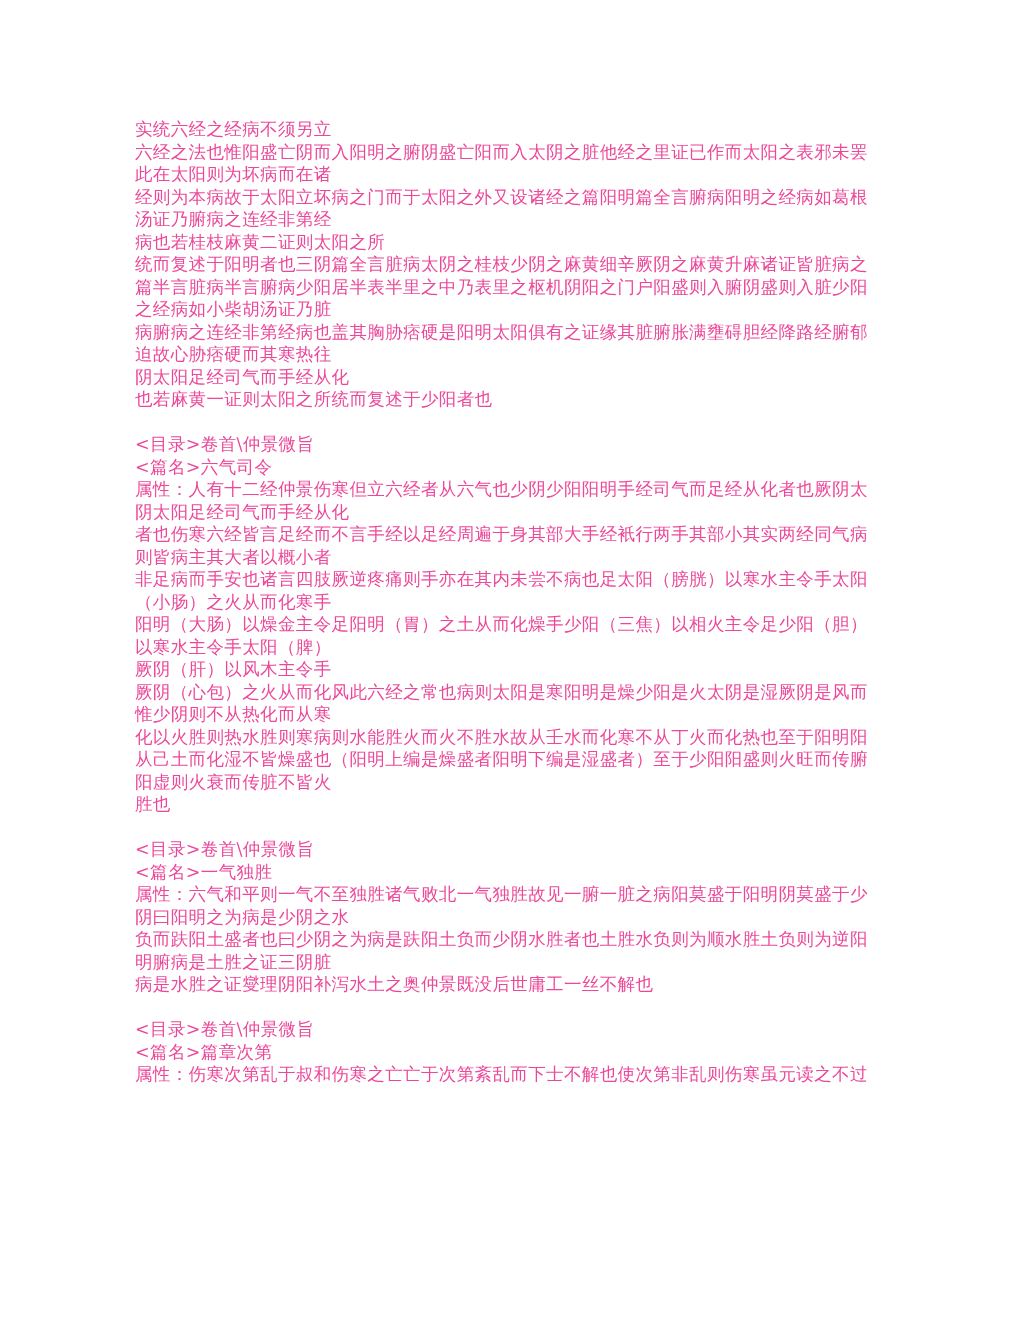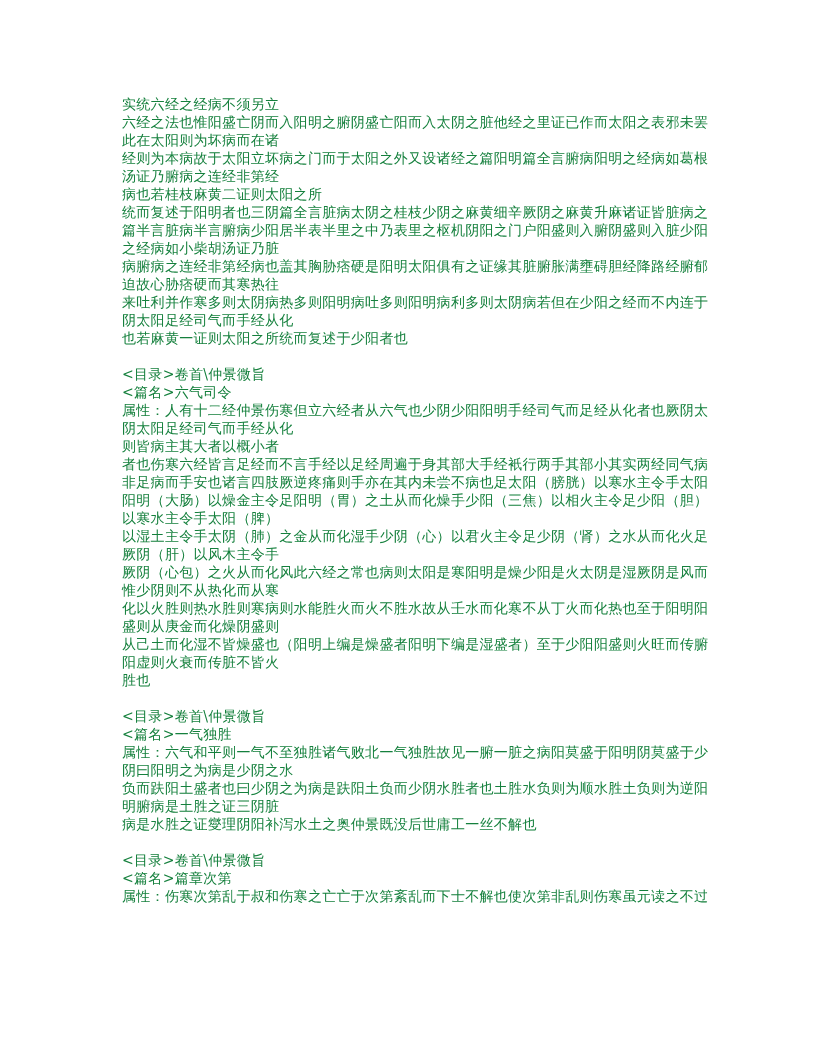--- a/index.html
+++ b/index.html
@@ -1,25 +1,25 @@
 <!DOCTYPE html>
 <html><head>
 <meta charset="utf-8">
 <style>
   html, body { margin: 0; padding: 0; background: #ffffff; }
   body { width: 816px; height: 1056px; position: relative; overflow: hidden; }
   .page {
     position: absolute;
-    left: 122px;
+    left: 108px;
     top: 95px;
     width: 590px;
     font-family: "DejaVu Serif", "Liberation Serif", serif;
     font-size: 14px;
     line-height: 18px;
-    color: #15803d;
+    color: #ec4899;
     letter-spacing: 0.3px;
   }
   .line { display: block; white-space: nowrap; height: 18px; overflow: visible; }
   .blank { display: block; height: 18px; }
   .section { display: block; }
 </style>
 </head>
 <body>
 
 <div class="page">
@@ -29,43 +29,41 @@
     <span class="line">六经之法也惟阳盛亡阴而入阳明之腑阴盛亡阳而入太阴之脏他经之里证已作而太阳之表邪未罢</span>
     <span class="line">此在太阳则为坏病而在诸</span>
     <span class="line">经则为本病故于太阳立坏病之门而于太阳之外又设诸经之篇阳明篇全言腑病阳明之经病如葛根</span>
     <span class="line">汤证乃腑病之连经非第经</span>
     <span class="line">病也若桂枝麻黄二证则太阳之所</span>
     <span class="line">统而复述于阳明者也三阴篇全言脏病太阴之桂枝少阴之麻黄细辛厥阴之麻黄升麻诸证皆脏病之</span>
     <span class="line">篇半言脏病半言腑病少阳居半表半里之中乃表里之枢机阴阳之门户阳盛则入腑阴盛则入脏少阳</span>
     <span class="line">之经病如小柴胡汤证乃脏</span>
     <span class="line">病腑病之连经非第经病也盖其胸胁痞硬是阳明太阳俱有之证缘其脏腑胀满壅碍胆经降路经腑郁</span>
     <span class="line">迫故心胁痞硬而其寒热往</span>
-    <span class="line">来吐利并作寒多则太阴病热多则阳明病吐多则阳明病利多则太阴病若但在少阳之经而不内连于</span>
     <span class="line">阴太阳足经司气而手经从化</span>
     <span class="line">也若麻黄一证则太阳之所统而复述于少阳者也</span>
   </div>
 
   <span class="blank"></span>
 
   <div class="section">
     <span class="line">&lt;目录&gt;卷首\仲景微旨</span>
     <span class="line">&lt;篇名&gt;六气司令</span>
     <span class="line">属性：人有十二经仲景伤寒但立六经者从六气也少阴少阳阳明手经司气而足经从化者也厥阴太</span>
     <span class="line">阴太阳足经司气而手经从化</span>
+    <span class="line">者也伤寒六经皆言足经而不言手经以足经周遍于身其部大手经衹行两手其部小其实两经同气病</span>
     <span class="line">则皆病主其大者以概小者</span>
-    <span class="line">者也伤寒六经皆言足经而不言手经以足经周遍于身其部大手经衹行两手其部小其实两经同气病</span>
     <span class="line">非足病而手安也诸言四肢厥逆疼痛则手亦在其内未尝不病也足太阳（膀胱）以寒水主令手太阳</span>
+    <span class="line">（小肠）之火从而化寒手</span>
     <span class="line">阳明（大肠）以燥金主令足阳明（胃）之土从而化燥手少阳（三焦）以相火主令足少阳（胆）</span>
     <span class="line">以寒水主令手太阳（脾）</span>
-    <span class="line">以湿土主令手太阴（肺）之金从而化湿手少阴（心）以君火主令足少阴（肾）之水从而化火足</span>
     <span class="line">厥阴（肝）以风木主令手</span>
     <span class="line">厥阴（心包）之火从而化风此六经之常也病则太阳是寒阳明是燥少阳是火太阴是湿厥阴是风而</span>
     <span class="line">惟少阴则不从热化而从寒</span>
     <span class="line">化以火胜则热水胜则寒病则水能胜火而火不胜水故从壬水而化寒不从丁火而化热也至于阳明阳</span>
-    <span class="line">盛则从庚金而化燥阴盛则</span>
     <span class="line">从己土而化湿不皆燥盛也（阳明上编是燥盛者阳明下编是湿盛者）至于少阳阳盛则火旺而传腑</span>
     <span class="line">阳虚则火衰而传脏不皆火</span>
     <span class="line">胜也</span>
   </div>
 
   <span class="blank"></span>
 
   <div class="section">
     <span class="line">&lt;目录&gt;卷首\仲景微旨</span>
     <span class="line">&lt;篇名&gt;一气独胜</span>

